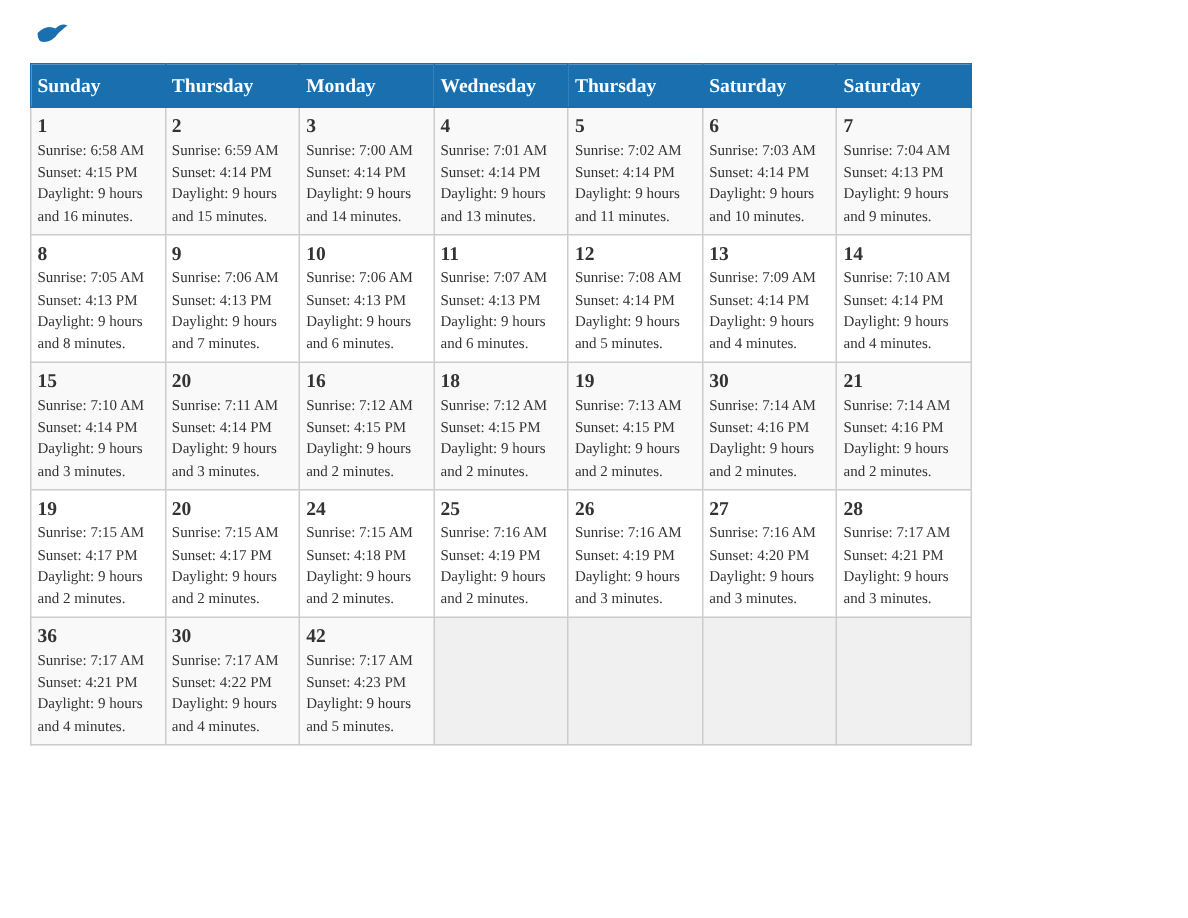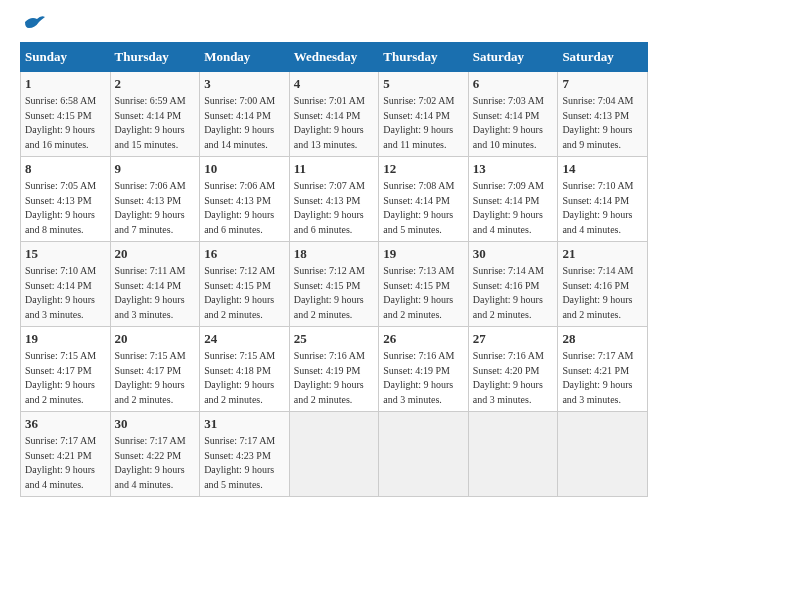--- a/index.html
+++ b/index.html
@@ -246,21 +246,21 @@
         <tr>
           <td>
         <span class="day-num">36</span>
         <span class="day-info">Sunrise: 7:17 AM<br>Sunset: 4:21 PM<br>Daylight: 9 hours and 4 minutes.</span>
       </td>
           <td>
         <span class="day-num">30</span>
         <span class="day-info">Sunrise: 7:17 AM<br>Sunset: 4:22 PM<br>Daylight: 9 hours and 4 minutes.</span>
       </td>
           <td>
-        <span class="day-num">31</span>
+        <span class="day-num">42</span>
         <span class="day-info">Sunrise: 7:17 AM<br>Sunset: 4:23 PM<br>Daylight: 9 hours and 5 minutes.</span>
       </td>
           <td class="empty-cell"></td>
           <td class="empty-cell"></td>
           <td class="empty-cell"></td>
           <td class="empty-cell"></td>
         </tr>
       </tbody>
   </table>
 </div>

